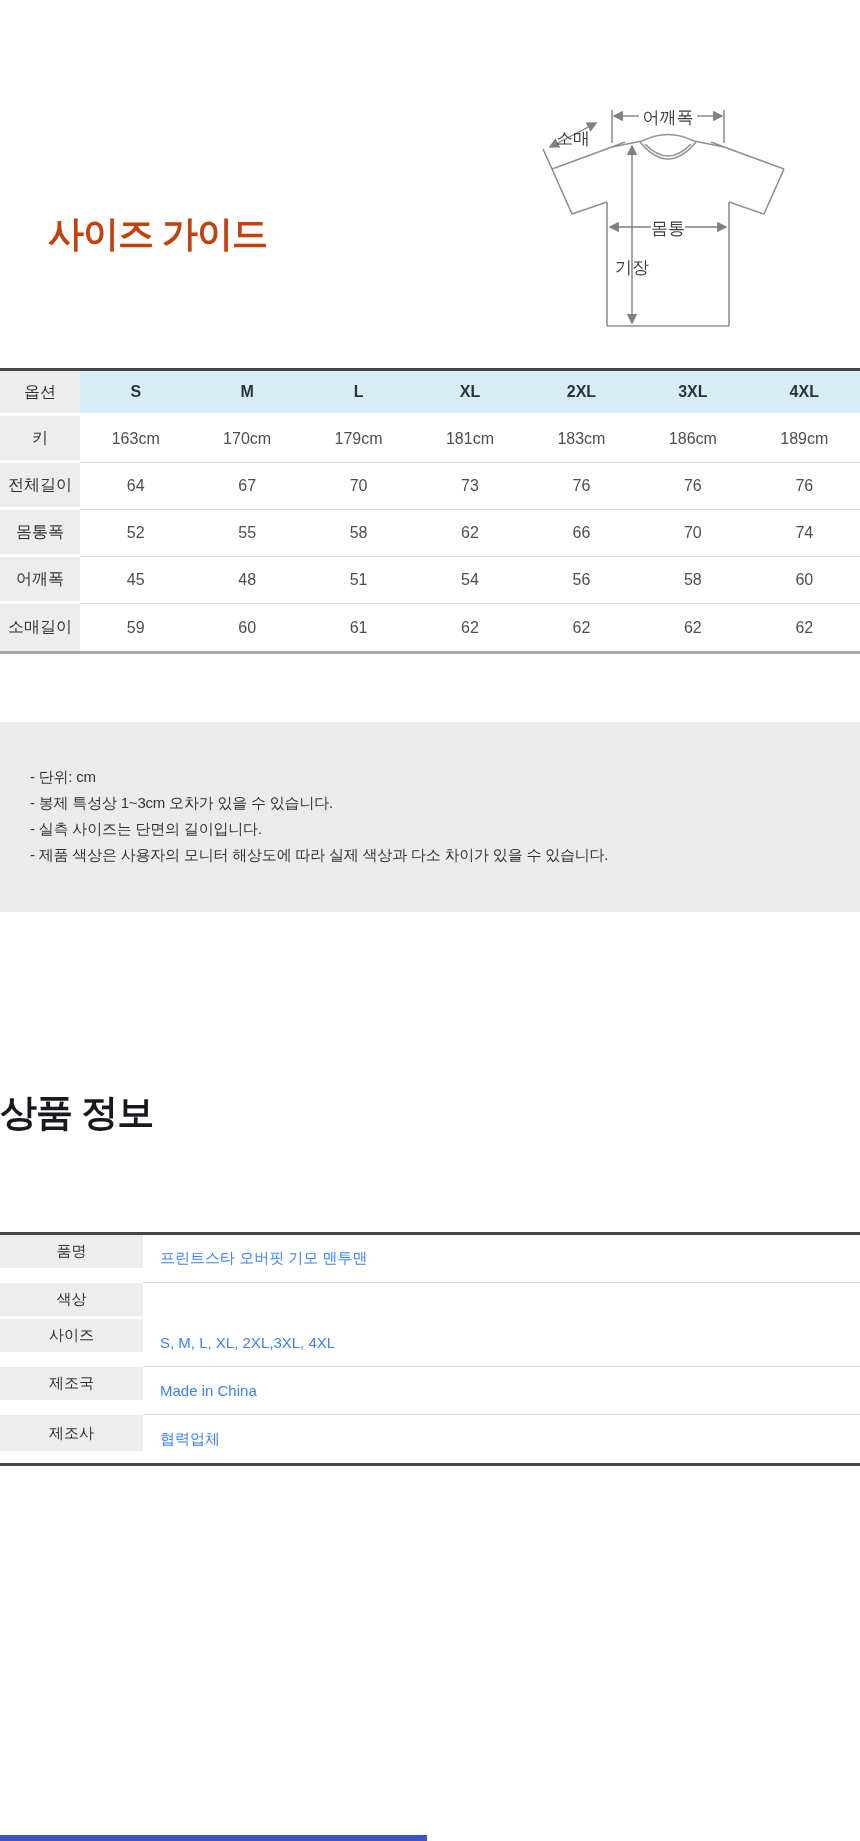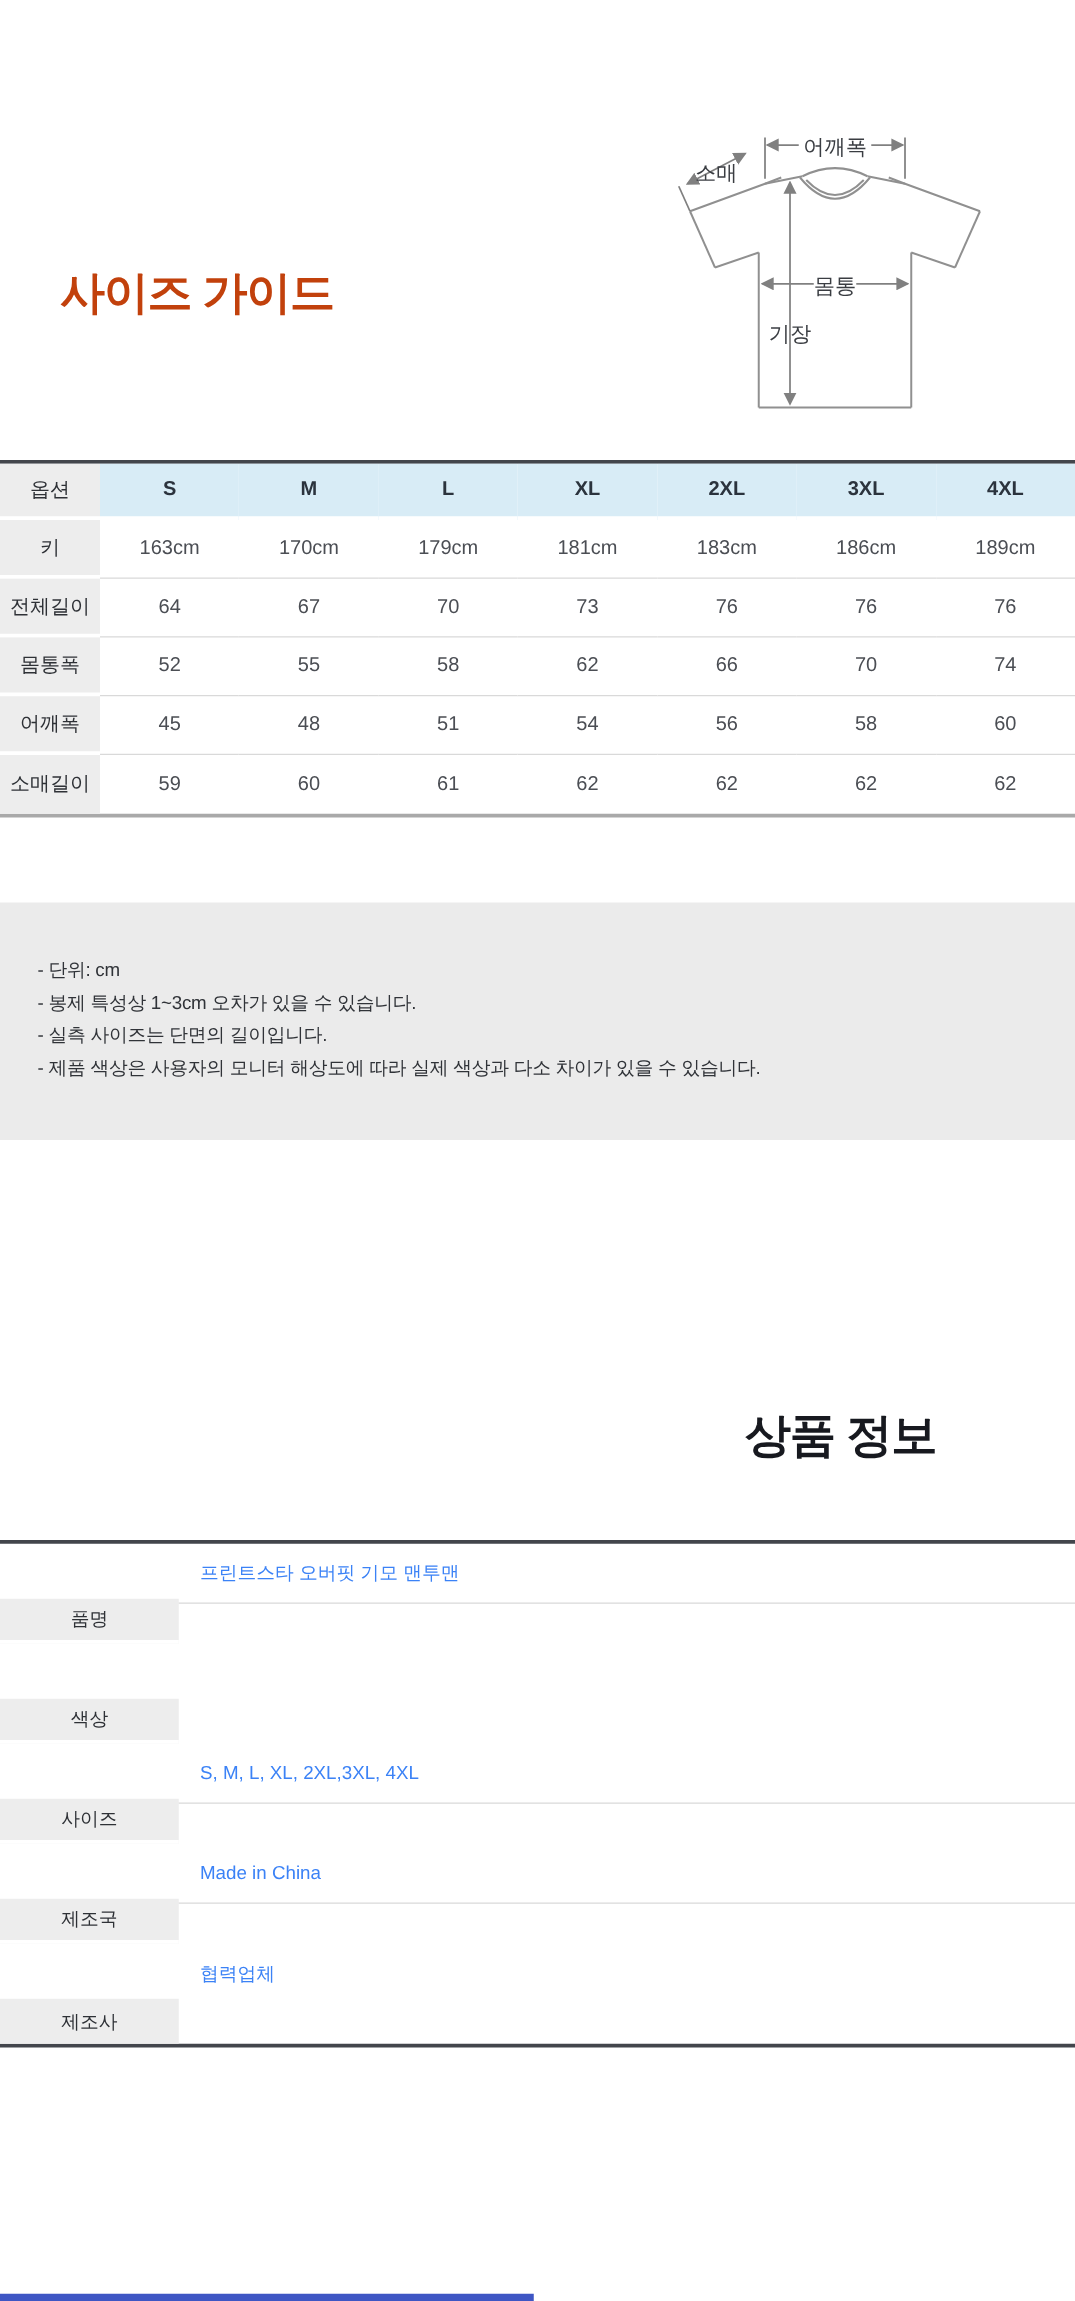--- a/index.html
+++ b/index.html
@@ -6,21 +6,21 @@
   html,body { background:#fff; }
   body { font-family:"Liberation Sans","DejaVu Sans",sans-serif; }
   .page { position:relative; width:860px; height:1841px; margin:0 auto; background:#ffffff; overflow:hidden; }
 
   
   .size-guide-title {
     position:absolute; left:48px; top:210px;
     font-size:36px; font-weight:700; letter-spacing:-1px; color:#c2410c;
   }
   .product-info-title {
-    position:absolute; left:0; top:1124px; width:749px; text-align:right;
+    position:absolute; left:0; top:1088px; width:749px; text-align:left;
     font-size:37px; font-weight:700; letter-spacing:-1px; color:#17191f;
   }
 
   
   .tshirt-diagram { position:absolute; left:455px; top:86px; width:405px; height:250px; }
   .tshirt-diagram text {
     font-family:"Liberation Sans","DejaVu Sans",sans-serif;
     font-size:17px; font-weight:500; fill:#3a3d42;
   }
 
@@ -46,21 +46,21 @@
 
   
   .pi-table {
     position:absolute; left:0; top:1232px; width:860px;
     border-top:3px solid #43464c; border-bottom:3px solid #43464c;
   }
   .pi-row { display:grid; grid-template-columns:143px 1fr; }
   .pi-label {
     height:36px; background:#ededed; border-bottom:3px solid #ffffff;
     display:flex; align-items:center; justify-content:center;
-    font-size:15px; font-weight:500; color:#2e3136;margin-top:44px;
+    font-size:15px; font-weight:500; color:#2e3136;
   }
   .pi-value {
     height:48px; border-bottom:1px solid #d9d9d9;
     display:flex; align-items:center; padding-left:17px;
     font-size:15px; color:#3b82f6;
   }
   .pi-row:last-child .pi-label, .pi-row:last-child .pi-value { border-bottom:none; }
 
   
   .bottom-strip { position:absolute; left:0; bottom:0; width:427px; height:6px; background:#3e56c4; }

